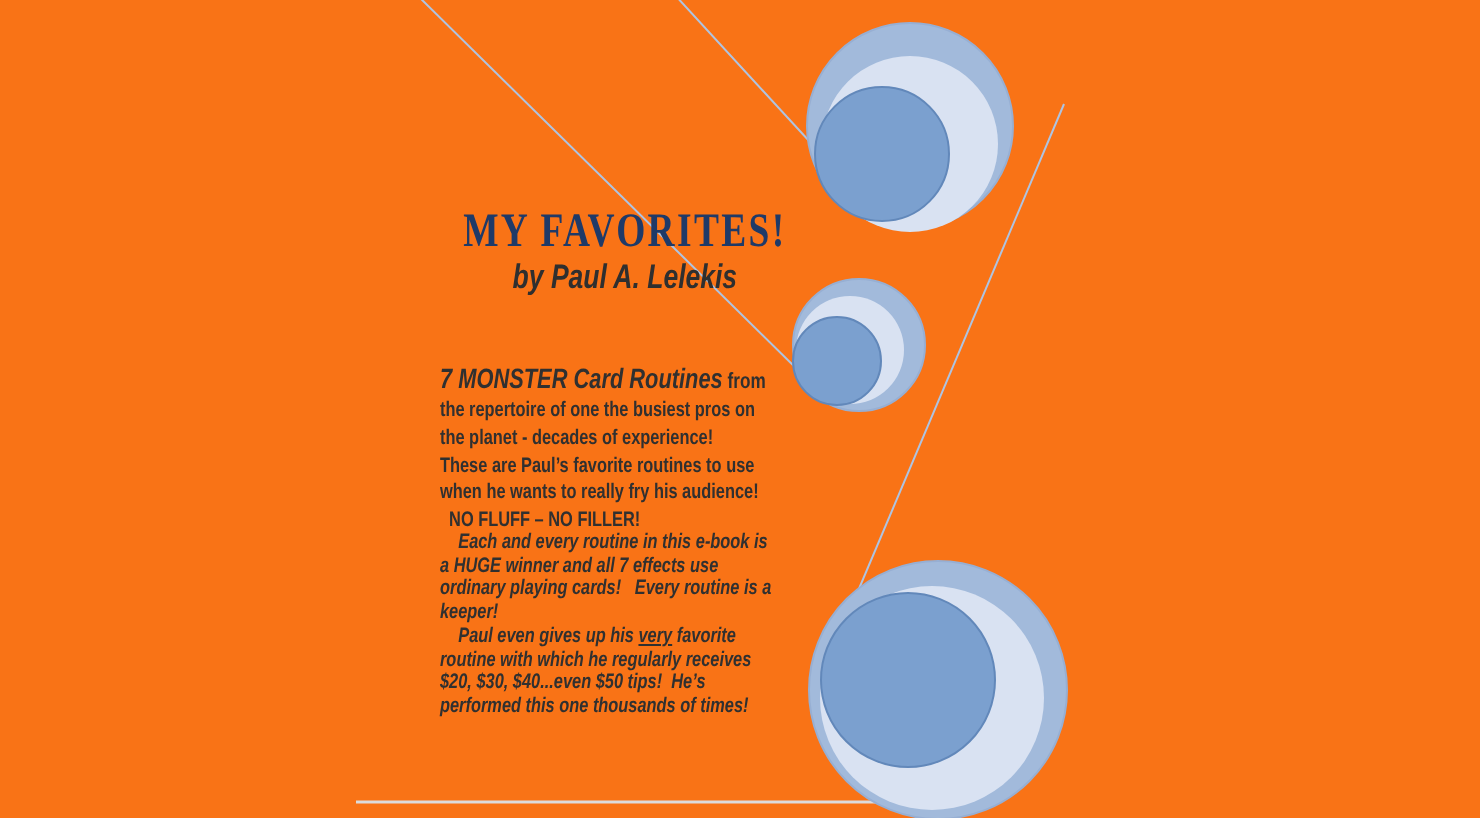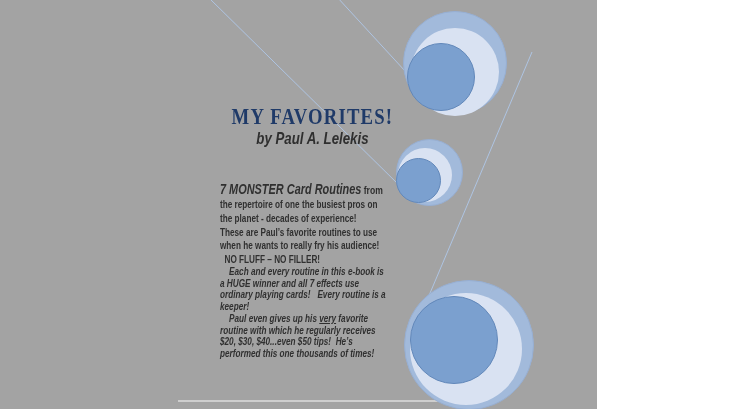--- a/index.html
+++ b/index.html
@@ -1,17 +1,17 @@
 <!DOCTYPE html>
 <html style="--title: #1f3a68; --byline: #2f2f2f; --text: #303030; --c-outer: #a2badb; --c-outer-border: #97afd3; --c-mid: #d9e2f2; --c-inner: #7ba0cf; --c-inner-border: #6288ba; --line: #aec4e2; --rule: #dcdcdc;"><head>
 <meta charset="utf-8">
 <style>
   html,body{margin:0;padding:0;background:#ffffff;}
   .canvas{
-    position:relative;width:597px;height:416px;background:#a3a3a3;
+    position:relative;width:740px;height:416px;background:#f97316;
     overflow:hidden;font-family:"Liberation Sans",sans-serif;
   }
   
   .lines-svg{position:absolute;left:0;top:0;z-index:1;}
   
   .cg{position:absolute;z-index:2;}
   .c{position:absolute;border-radius:50%;}
   .c.outer{background:var(--c-outer);border:1px solid var(--c-outer-border);}
   .c.mid{background:var(--c-mid);}
   .c.inner{background:var(--c-inner);border:1px solid var(--c-inner-border);}

